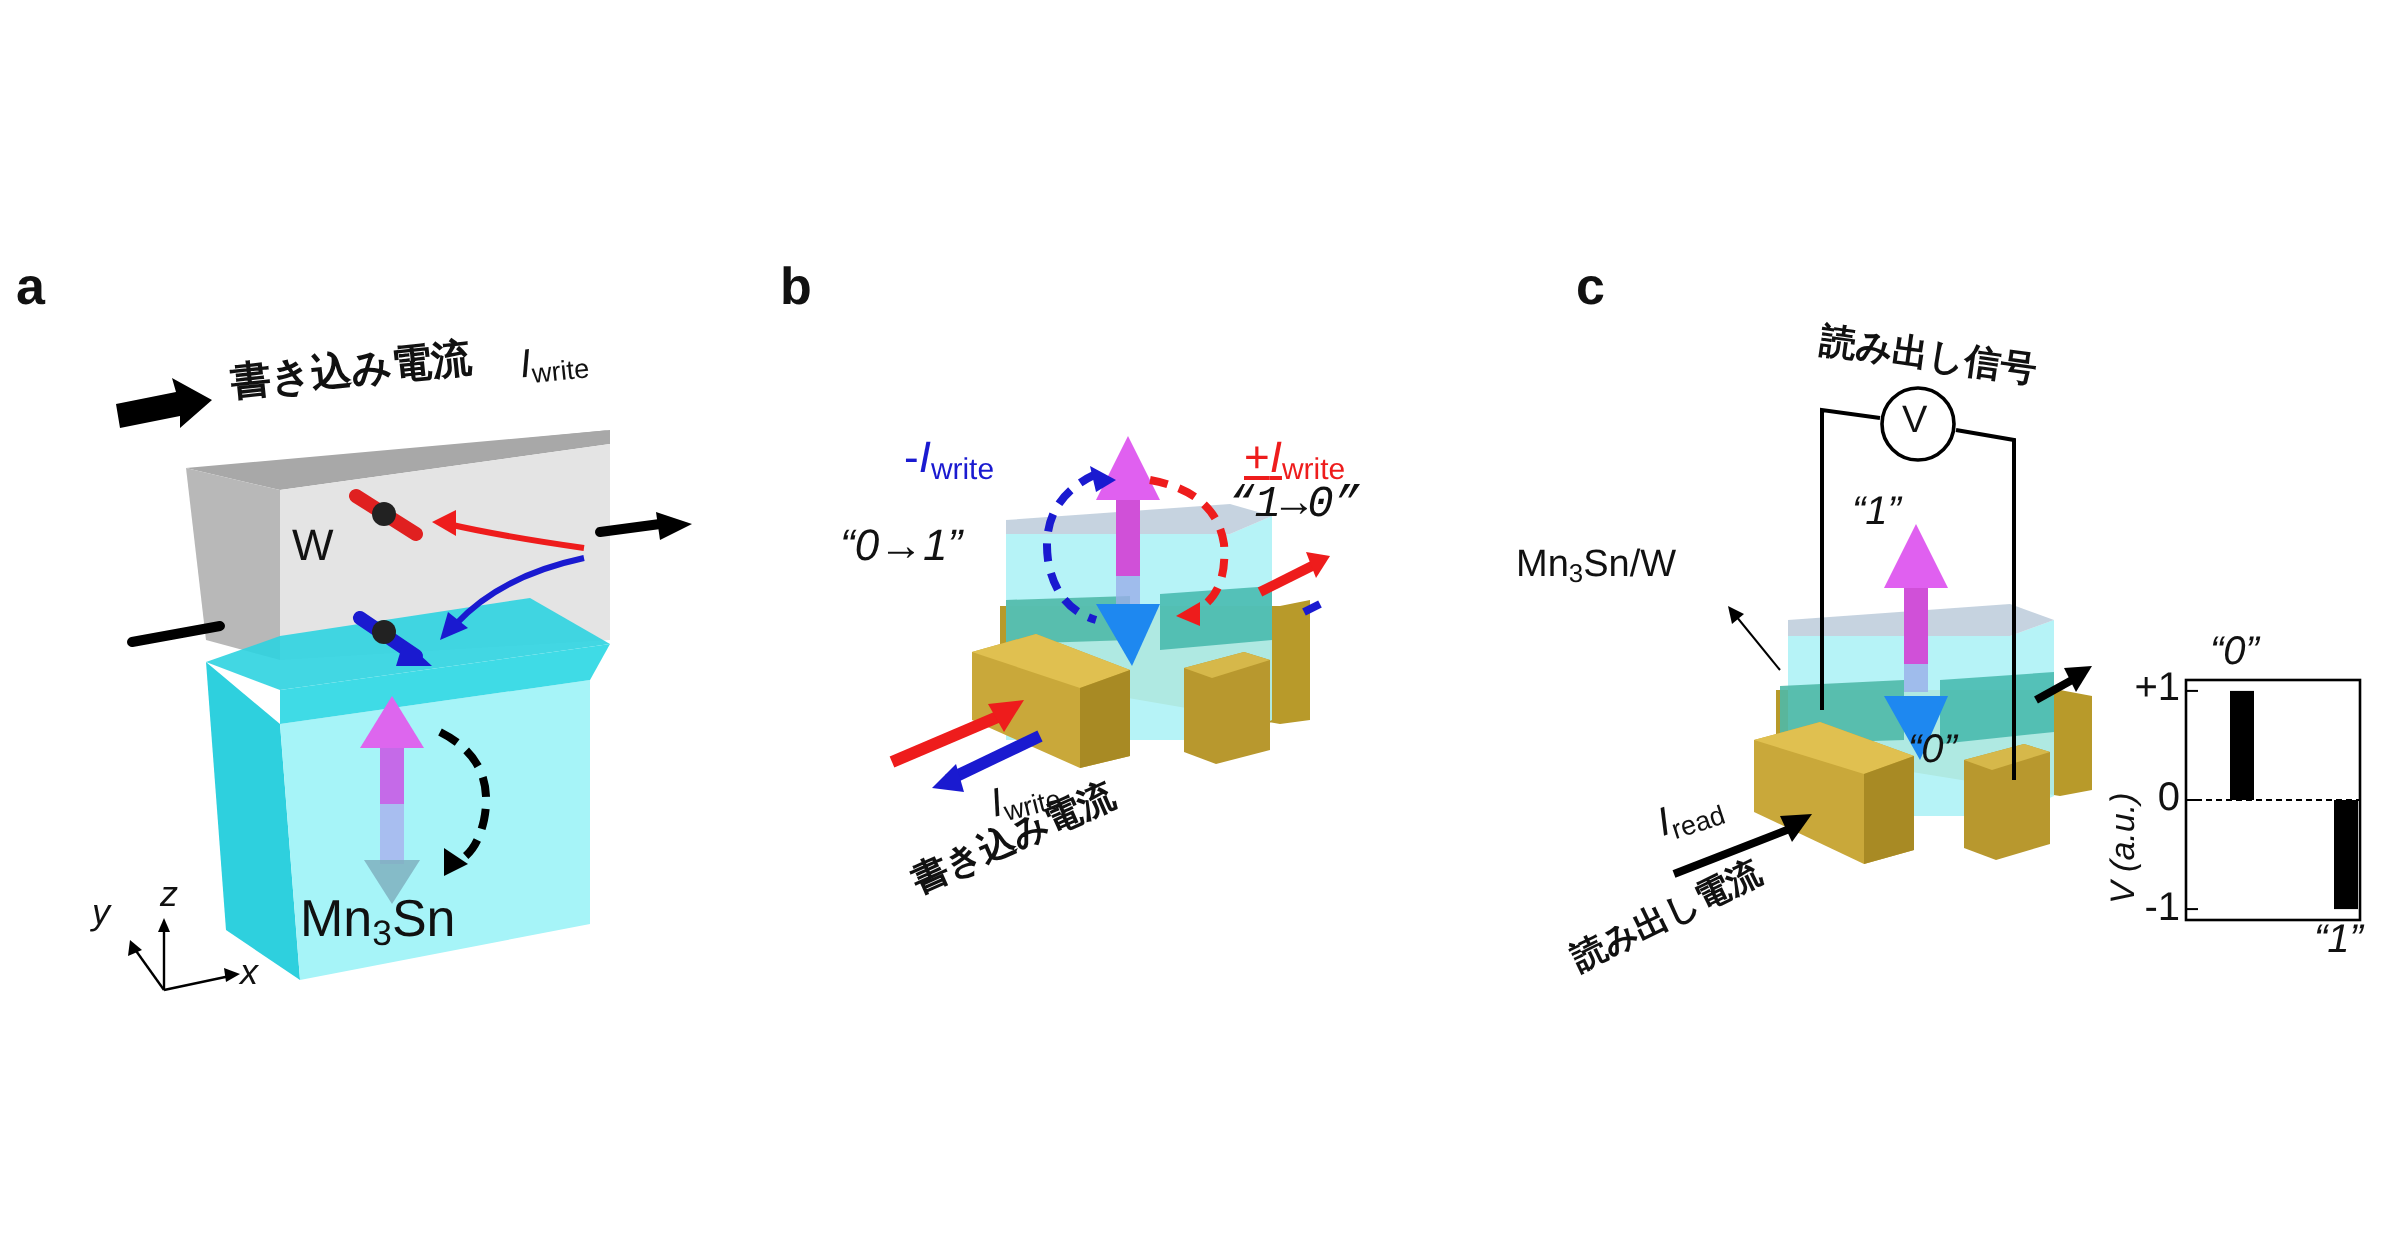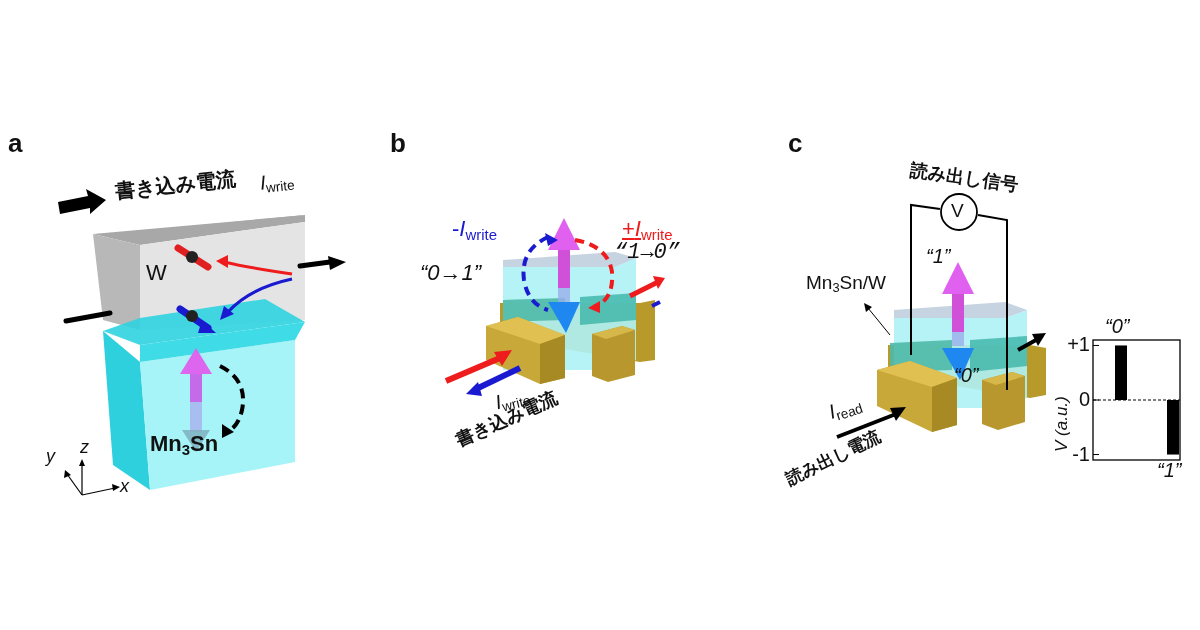--- a/index.html
+++ b/index.html
@@ -69,21 +69,21 @@
     <line x1="82" y1="495" x2="67" y2="474"></line>
   </g>
   <polygon points="79,466 82,459 85,466" fill="#000"></polygon>
   <polygon points="112,484 120,487 113,491" fill="#000"></polygon>
   <polygon points="64,478 65,470 71,475" fill="#000"></polygon>
 </svg>
 
 <div class="abs jp" style="left:114px;top:178px;font-size:20px;transform:rotate(-6deg);transform-origin:left top;">書き込み電流</div>
 <div class="abs lbl" style="left:260px;top:170px;font-size:20px;transform:rotate(-6deg);"><span class="it">I</span><sub>write</sub></div>
 <div class="abs lbl" style="left:146px;top:260px;font-size:22px;">W</div>
-<div class="abs lbl" style="left:150px;top:431px;font-size:22px;font-weight:bold;"><span>Mn</span><sub>3</sub><span>Sn</span></div>
+<div class="abs lbl" style="left:150px;top:444px;font-size:26px;"><span>Mn</span><sub>3</sub><span>Sn</span></div>
 <div class="abs lbl it" style="left:80px;top:437px;font-size:18px;">z</div>
 <div class="abs lbl it" style="left:46px;top:446px;font-size:18px;">y</div>
 <div class="abs lbl it" style="left:120px;top:476px;font-size:18px;">x</div>
 
 <div class="abs panel-label" style="left:390px;top:128px;">b</div>
 
 <svg width="1200" height="630">
 
   <polygon points="500,303 640,303 655,300 655,360 640,362 500,338" fill="#b89a2a"></polygon>
 
@@ -166,21 +166,21 @@
   <polygon points="1032,334 1046,333 1038,346" fill="#000"></polygon>
 
   <line x1="837" y1="437" x2="896" y2="414" stroke="#000" stroke-width="4"></line>
   <polygon points="890,408 906,407 896,421" fill="#000"></polygon>
 </svg>
 
 <div class="abs jp" style="left:912px;top:158px;font-size:18px;transform:rotate(8deg);transform-origin:left top;">読み出し信号</div>
 <div class="abs lbl" style="left:951px;top:200px;font-size:19px;">V</div>
 <div class="abs lbl it" style="left:926px;top:245px;font-size:20px;">“1”</div>
 <div class="abs lbl it" style="left:954px;top:364px;font-size:20px;">“0”</div>
-<div class="abs lbl" style="left:806px;top:272px;font-size:19px;text-align:center;"><span>Mn</span><sub>3</sub><span>Sn/W</span></div>
+<div class="abs lbl" style="left:758px;top:272px;font-size:19px;text-align:center;"><span>Mn</span><sub>3</sub><span>Sn/W</span></div>
 <div class="abs lbl" style="left:826px;top:402px;font-size:20px;transform:rotate(-18deg);transform-origin:left top;"><span class="it">I</span><sub>read</sub></div>
 <div class="abs jp" style="left:782px;top:470px;font-size:17px;transform:rotate(-26deg);transform-origin:left top;">読み出し電流</div>
 
 <svg id="bar-chart" width="1200" height="630">
   <g id="chart-g">
       <rect x="1093" y="340" width="87" height="120" fill="none" stroke="#000" stroke-width="1.3"></rect>
       <line x1="1093" x2="1180" y1="400" y2="400" stroke="#000" stroke-width="1" stroke-dasharray="3,2"></line>
       <line x1="1093" x2="1099" y1="345.4545454545455" y2="345.4545454545455" stroke="#000" stroke-width="1"></line>
       <line x1="1093" x2="1099" y1="400" y2="400" stroke="#000" stroke-width="1"></line>
       <line x1="1093" x2="1099" y1="454.54545454545456" y2="454.54545454545456" stroke="#000" stroke-width="1"></line>

